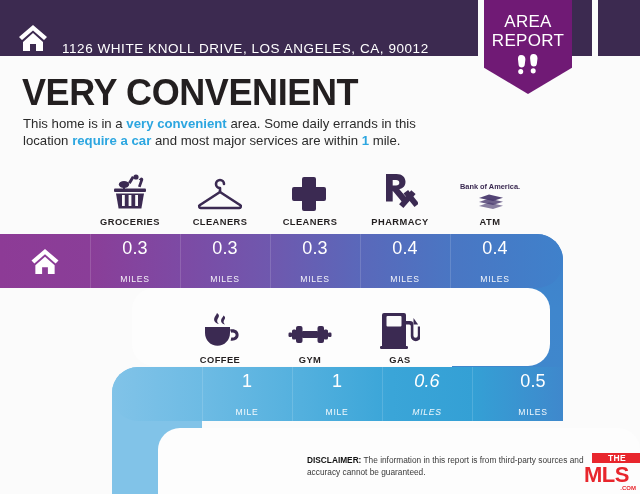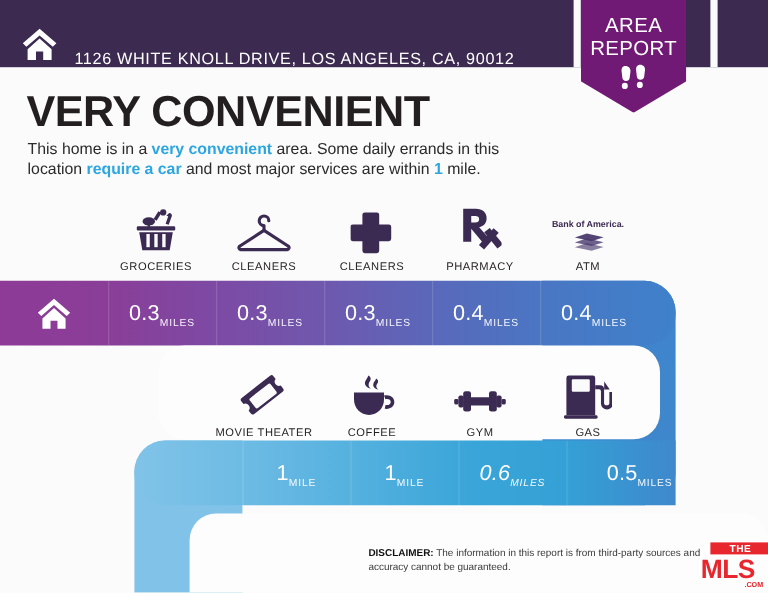--- a/index.html
+++ b/index.html
@@ -50,21 +50,21 @@
     position:absolute;left:23px;top:115px;width:440px;
     font-size:13.2px;line-height:17px;color:#2b2b2b;
   }
   .hl{color:#2ca6e0;font-weight:bold;}
 
   
   .icons-row{position:absolute;display:flex;}
   .icon-cell{width:90px;display:flex;flex-direction:column;align-items:center;justify-content:flex-end;}
   .icon-glyph{height:40px;display:flex;align-items:flex-end;justify-content:center;}
   .icon-label{
-    font-size:9.3px;font-weight:normal;color:#231f20;letter-spacing:0.45px;
+    font-size:9.3px;font-weight:bold;color:#231f20;letter-spacing:0.45px;
     margin-top:5px;text-align:center;white-space:nowrap;
   }
 
   
   #icons-row-1{left:85px;top:172px;}
   
   #icons-row-2{left:175px;top:310px;}
 
   
   .bar1{
@@ -86,21 +86,21 @@
     border-top-right-radius:26px;border-bottom-right-radius:26px;
   }
   .connector-l{
     position:absolute;left:112px;top:367px;width:90px;height:127px;
     background:#81c3e8;
     border-top-left-radius:26px;
   }
 
   .seg{
     position:absolute;top:0;width:90px;height:54px;
-    display:flex;flex-direction:row;align-items:center;justify-content:center;
+    display:flex;flex-direction:column;align-items:center;justify-content:center;
     color:#ffffff;
   }
   .seg-div{position:absolute;top:0;width:1px;height:54px;background:rgba(255,255,255,0.14);}
   .seg-val{font-size:18px;line-height:19px;font-weight:400;letter-spacing:0.2px;}
   .seg-unit{font-size:8.6px;letter-spacing:0.7px;margin-top:16px;color:rgba(255,255,255,0.93);}
 
   .bar-home{
     position:absolute;left:0;top:0;width:90px;height:54px;
     display:flex;align-items:center;justify-content:center;
   }
@@ -281,31 +281,20 @@
     <div class="seg" style="left:450px;">
       <span class="seg-val">0.4</span>
       <span class="seg-unit">MILES</span>
     </div>
   </div>
 
   <div class="card-mid"></div>
 
   <div class="icons-row" id="icons-row-2">
 
-    <div class="icon-cell">
-      <span class="icon-glyph">
-        <svg width="40" height="38" viewBox="0 0 40 38">
-          <g transform="rotate(-38 20 19)">
-            <path fill="#3b2a52" d="M5 8 h30 a2 2 0 0 1 2 2 v3 a3.6 3.6 0 0 0 0 7 v3 a2 2 0 0 1 -2 2 H5 a2 2 0 0 1 -2 -2 v-3 a3.6 3.6 0 0 0 0 -7 v-3 a2 2 0 0 1 2 -2 Z"></path>
-            <rect x="9" y="12.5" width="22" height="10.5" rx="1.4" fill="#fbfbfb"></rect>
-          </g>
-        </svg>
-      </span>
-      <span class="icon-label">MOVIE THEATER</span>
-    </div>
 
     <div class="icon-cell">
       <span class="icon-glyph">
         <svg width="40" height="38" viewBox="0 0 40 38">
           <g fill="#3b2a52">
             <path d="M17 1 c3.6 2.4 1.2 4.6 0.4 6.4 c-0.8 2 0.4 3.6 1.6 4.6 c-3.2 -0.8 -5.4 -2.8 -4.8 -5.6 C14.7 4.6 16.3 3.2 17 1 Z"></path>
             <path d="M23.5 3.4 c3 2 1 3.8 0.3 5.3 c-0.7 1.6 0.3 3 1.3 3.8 c-2.7 -0.7 -4.5 -2.3 -4 -4.6 C21.4 6.3 22.9 5.2 23.5 3.4 Z"></path>
             <path d="M5 15 h25 v6 c0 7.2 -5.6 12.8 -12.5 12.8 S5 28.2 5 21 Z"></path>
             <path d="M30 17.5 c5.4 -1 8.6 1.6 8.6 5.6 c0 4 -3.6 6.2 -8 5.6 l0.7 -3.2 c2.6 0.4 4.3 -0.7 4.3 -2.5 c0 -1.8 -1.7 -2.8 -4.4 -2.3 Z"></path>
           </g>

